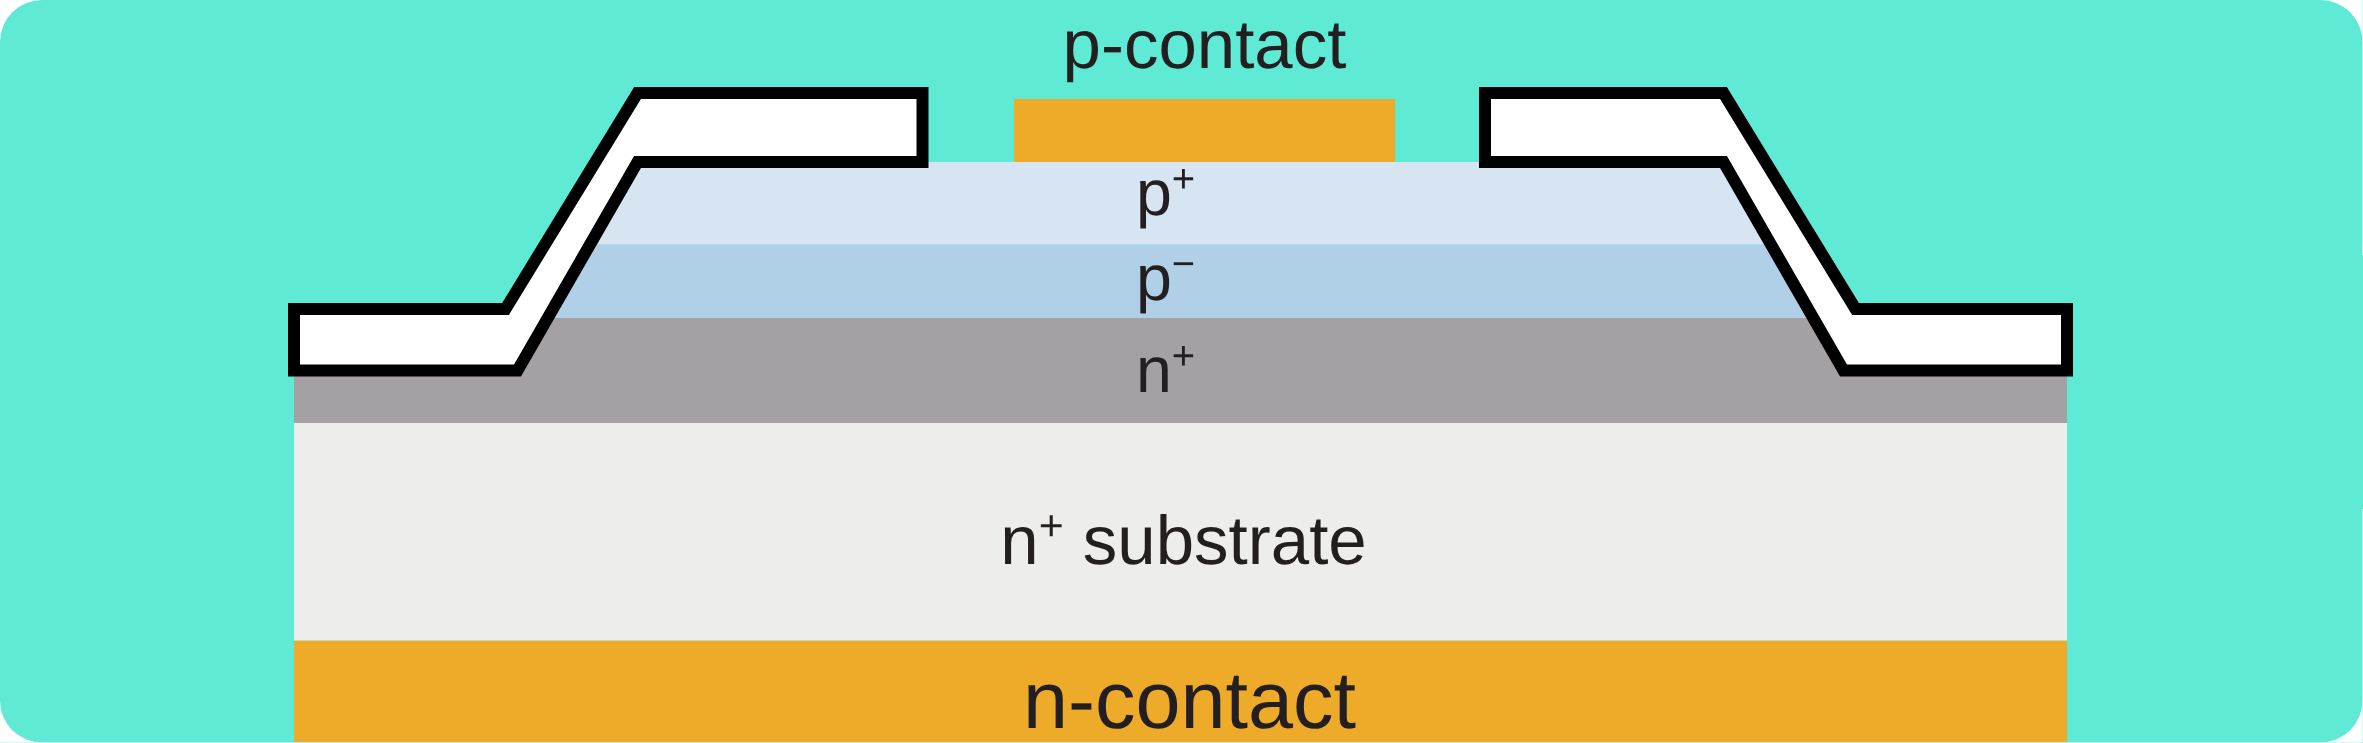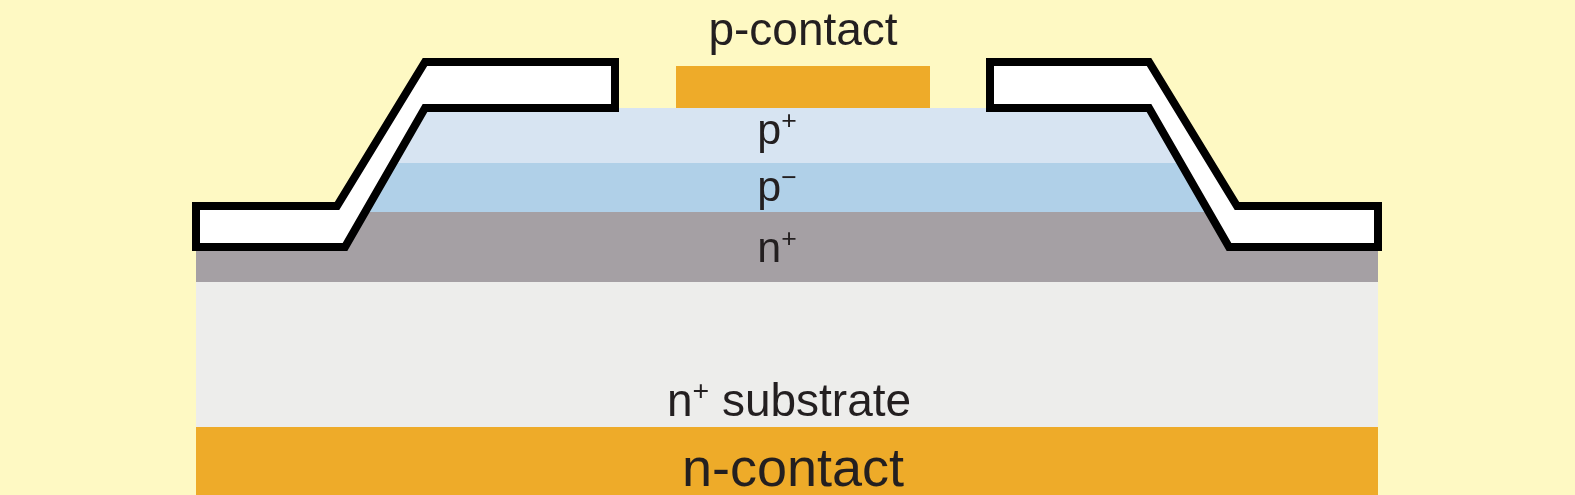--- a/index.html
+++ b/index.html
@@ -10,21 +10,22 @@
   body {
     width: 1575px;
     height: 495px;
     font-family: "Liberation Sans", sans-serif;
     overflow: hidden;
   }
   #figure {
     position: relative;
     width: 1575px;
     height: 495px;
-    background: #fef9c3;
+    background: #5eead4;
+    border-radius: 28px;
   }
   #device-svg {
     position: absolute;
     left: 0;
     top: 0;
     width: 1575px;
     height: 495px;
     display: block;
   }
   .label {
@@ -58,21 +59,20 @@
   }
   #label-n-plus {
     left: 777px;
     top: 226px;
     font-size: 43px;
   }
   #label-substrate {
     left: 789px;
     top: 337px;
     font-size: 46px;
-    margin-top: 40px;
   }
   #label-n-contact {
     left: 793px;
     top: 440px;
     font-size: 54px;
   }
 </style>
 </head>
 <body>
 

